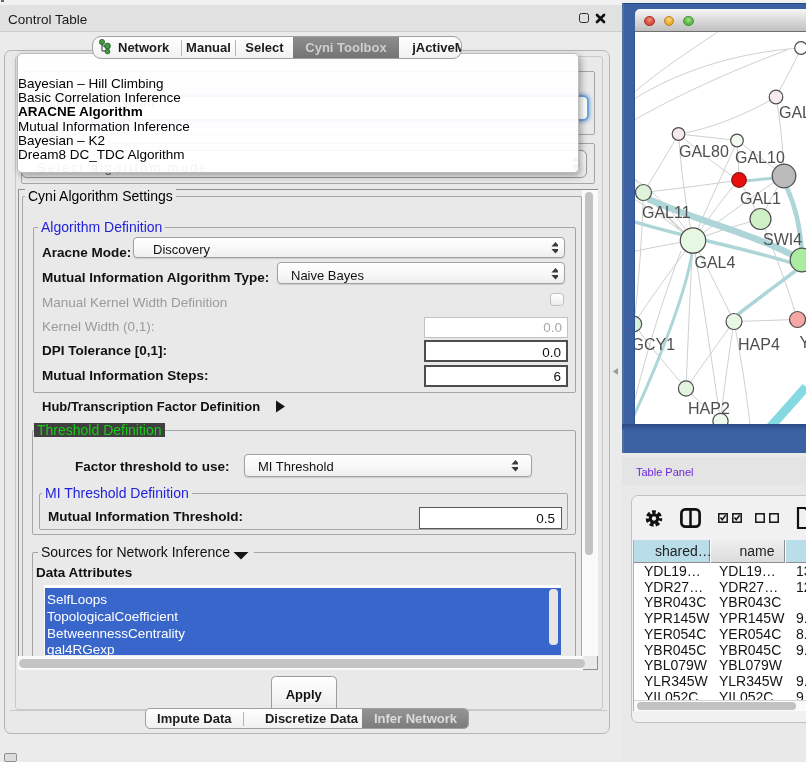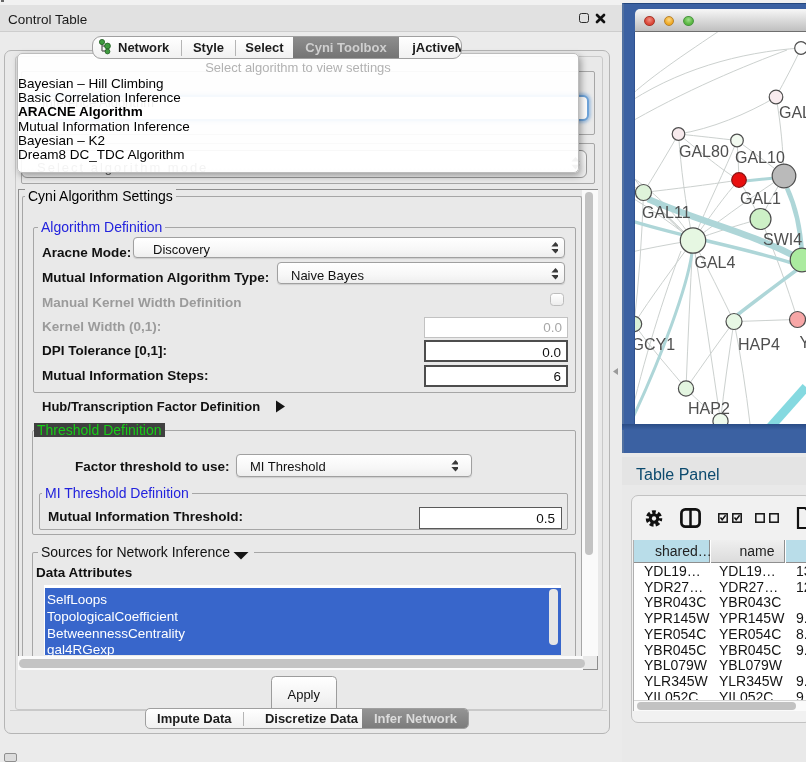--- a/index.html
+++ b/index.html
@@ -1,20 +1,20 @@
 <!DOCTYPE html>
 <html><head>
 <meta charset="utf-8">
 <style>
 *{margin:0;padding:0;box-sizing:border-box}
 body{font-family:"Liberation Sans",sans-serif;background:#ededed}
 #page{position:relative;width:806px;height:762px;overflow:hidden;background:#ebebeb;font-family:"Liberation Sans",sans-serif}
 .abs{position:absolute}
 .lbl{position:absolute;font-size:13.5px;font-weight:bold;color:#111;white-space:nowrap}
-.glbl{position:absolute;font-size:13.5px;font-weight:bold;color:#9b9b9b;white-space:nowrap}
+.glbl{position:absolute;font-size:13.5px;font-weight:normal;color:#9b9b9b;white-space:nowrap}
 .gt{position:absolute;font-size:14px;white-space:nowrap;background:#ebebeb;padding:0 3px;line-height:14px}
 .grp{position:absolute;border:1px solid #a6a6a6;border-radius:2px}
 .combo{position:absolute;background:linear-gradient(#ffffff,#f7f7f7 60%,#eeeeee);border:1px solid #a0a0a0;border-radius:4px;box-shadow:0 1px 1px rgba(0,0,0,0.12)}
 .combo .ct{position:absolute;left:11px;top:4.5px;font-size:13px;color:#111}
 .field{position:absolute;background:#fff;font-size:13.5px;text-align:right;color:#111}
 .spin{position:absolute;width:7px;height:12px}
 .seg{position:absolute;top:0;height:100%;display:flex;align-items:center;justify-content:center;font-size:13px;font-weight:bold;color:#1c1c1c}
 </style>
 </head>
 <body>
@@ -78,21 +78,21 @@
 <div class="field" style="left:424px;top:364.5px;width:144px;height:22px;border:2px solid #4d4d4d;padding:2.5px 5px 0 0">6</div>
 
 <div class="lbl" style="left:42px;top:399px;font-size:13px">Hub/Transcription Factor Definition</div>
 <svg class="abs" style="left:275px;top:400px" width="11" height="13">
       <path d="M1 0.5 L10 6.5 L1 12.5 Z" fill="#151515"></path>
     </svg>
 
 <div class="grp" style="left:32px;top:430px;width:544px;height:105px"></div>
 <div class="gt" style="left:34px;top:423px;color:#17cd17;background:#404040">Threshold Definition</div>
 <div class="lbl" style="left:75px;top:459px">Factor threshold to use:</div>
-<div class="combo" style="left:236px;top:453.5px;width:236px;height:23px">
+<div class="combo" style="left:244px;top:453.5px;width:288px;height:23px">
       <span class="ct" style="left:13px;top:4px">MI Threshold</span>
   <svg class="spin" style="right:13px;top:5px" width="9" height="12">
         <path d="M4.5 0 L8.6 4.4 L0.4 4.4 Z" fill="#3a3a3a"></path>
         <path d="M4.5 11.5 L0.4 7.1 L8.6 7.1 Z" fill="#3a3a3a"></path>
       </svg>
 </div>
 <div class="grp" style="left:38.5px;top:493px;width:529.5px;height:37px"></div>
 <div class="gt" style="left:42px;top:486px;color:#2222dd;background:#e9e9e9">MI Threshold Definition</div>
 <div class="lbl" style="left:48px;top:509px">Mutual Information Threshold:</div>
 <div class="field" style="left:419px;top:507px;width:143px;height:22px;border:1.5px solid #5a5a5a;padding:3px 6px 0 0">0.5</div>
@@ -107,53 +107,52 @@
 <div class="abs" style="left:45px;top:587.5px;width:516px;height:67.5px;background:#3866cb"></div>
 <div class="abs" style="left:47px;top:592px;width:300px;font-size:13.5px;color:#fff;line-height:16.8px;white-space:nowrap">SelfLoops<br>TopologicalCoefficient<br>BetweennessCentrality<br>gal4RGexp</div>
 <div class="abs" style="left:549px;top:589px;width:8.5px;height:56px;background:#e6e6e6;border-radius:4px"></div>
 
 <div class="abs" style="left:581.5px;top:190px;width:16px;height:466px;background:#fafafa"></div>
 <div class="abs" style="left:585px;top:192px;width:8px;height:363px;background:#c3c3c3;border-radius:4px"></div>
 
 <div class="abs" style="left:18px;top:656px;width:565px;height:13.5px;background:#fafafa"></div>
 <div class="abs" style="left:19px;top:658.5px;width:566px;height:9px;background:#c4c4c4;border-radius:4.5px"></div>
 
-<div class="abs" style="left:270.5px;top:676px;width:66.5px;height:37px;background:linear-gradient(#ffffff,#f4f4f4 55%,#e9e9e9);border:1px solid #9c9c9c;border-radius:4.5px;display:flex;align-items:center;justify-content:center;font-size:13px;font-weight:normal;color:#111">Apply</div>
+<div class="abs" style="left:270.5px;top:676px;width:66.5px;height:37px;background:linear-gradient(#ffffff,#f4f4f4 55%,#e9e9e9);border:1px solid #9c9c9c;border-radius:4.5px;display:flex;align-items:center;justify-content:center;font-size:13px;font-weight:bold;color:#111">Apply</div>
 
 <div class="abs" style="left:10px;top:710px;width:597px;height:1px;background:#c9c9c9"></div>
 <div class="abs" style="left:145px;top:708px;width:323.5px;height:20.5px;background:linear-gradient(#ffffff,#f0f0f0);border:1px solid #9f9f9f;border-radius:5px;overflow:hidden">
   <div class="seg" style="left:0;width:96.5px">Impute Data</div>
   <div class="abs" style="left:96.5px;top:3px;width:1px;height:14px;background:#b5b5b5"></div>
   <div class="seg" style="left:97px;width:137px">Discretize Data</div>
   <div class="seg" style="left:215.5px;width:108px;background:linear-gradient(#949494,#7c7c7c);color:#dcdcdc;border-radius:0 4px 4px 0">Infer Network</div>
 </div>
 
 <div class="abs" style="left:4px;top:753px;width:13px;height:9px;border:1.5px solid #8f8f8f;border-radius:2px;background:#dcdcdc"></div>
 
 <div class="abs" style="left:92px;top:36px;width:370px;height:23px;background:linear-gradient(#ffffff,#f1f1f1);border:1px solid #a0a0a0;border-radius:9px;overflow:hidden;z-index:6">
   <div class="seg" style="left:25px;width:88px;justify-content:flex-start">Network</div>
   <div class="abs" style="left:88px;top:3px;width:1px;height:16px;background:#b5b5b5"></div>
-  <div class="seg" style="left:89px;width:53px">Style</div>
+  <div class="seg" style="left:89px;width:53px">Manual</div>
   <div class="abs" style="left:142px;top:3px;width:1px;height:16px;background:#b5b5b5"></div>
   <div class="seg" style="left:143px;width:57px">Select</div>
   <div class="seg" style="left:200px;width:106px;background:linear-gradient(#8d8d8d,#747474);color:#cfcfcf">Cyni Toolbox</div>
   <div class="seg" style="left:306px;width:131px">jActiveMNodules</div>
 </div>
 <svg class="abs" style="left:98px;top:38px;z-index:7" width="14" height="17">
   <path d="M4 5 L4 13 M4 8 L8 8 M4 13 L8 13" stroke="#707070" stroke-width="1.4" fill="none"></path>
   <circle cx="4" cy="4" r="2.6" fill="#3f9b3f" stroke="#1e5c1e" stroke-width="0.8"></circle>
   <circle cx="9.5" cy="8" r="2.9" fill="#3f9b3f" stroke="#1e5c1e" stroke-width="0.8"></circle>
   <circle cx="9.5" cy="13.5" r="2.4" fill="#3f9b3f" stroke="#1e5c1e" stroke-width="0.8"></circle>
 </svg>
 
 <div class="abs" style="left:42px;top:95px;font-size:13px;color:#333">Inference Algorithm</div>
 <div class="abs" style="left:37px;top:160px;font-size:13px;color:#555;letter-spacing:2px">Select algorithm mode</div>
 
 <div class="abs" style="left:17px;top:53px;width:562px;height:120px;background:rgba(255,255,255,0.93);border:1px solid #bcbcbc;border-radius:5px;box-shadow:2px 3px 7px rgba(0,0,0,0.35)"></div>
-<div class="abs" style="left:17px;top:60px;width:562px;text-align:center;font-size:13px;color:#b2b2b2">Select algorithm to view settings</div>
 <div class="abs" style="left:18px;top:76.5px;font-size:13.5px;color:#000;line-height:14.35px;white-space:nowrap">Bayesian – Hill Climbing<br>Basic Correlation Inference<br><b>ARACNE Algorithm</b><br>Mutual Information Inference<br>Bayesian – K2<br>Dream8 DC_TDC Algorithm</div>
 
 <div class="abs" style="left:622px;top:0;width:184px;height:3px;background:#f1f1f1"></div>
 <div class="abs" style="left:622px;top:3px;width:184px;height:450px;background:#3b61a2;border-top:1px solid #24477e;border-left:2px solid #51709f"></div>
 <div class="abs" style="left:622px;top:424px;width:184px;height:6px;background:linear-gradient(#2a4c85,#3b61a2)"></div>
 
 <div class="abs" style="left:635px;top:9px;width:171px;height:23px;background:linear-gradient(#f7f7f7,#bfbfbf);border-bottom:1px solid #6f6f6f;border-radius:5px 0 0 0"></div>
 <div class="abs" style="left:644.3px;top:15.8px;width:10.4px;height:10.4px;border-radius:50%;background:radial-gradient(circle at 50% 35%,#f09084,#da4536 65%);border:1px solid #a83528"></div>
 <div class="abs" style="left:663.8px;top:15.8px;width:10.4px;height:10.4px;border-radius:50%;background:radial-gradient(circle at 50% 35%,#fbd88a,#efa922 65%);border:1px solid #b8822a"></div>
 <div class="abs" style="left:683.3px;top:15.8px;width:10.4px;height:10.4px;border-radius:50%;background:radial-gradient(circle at 50% 35%,#9fe08b,#57b53f 65%);border:1px solid #499541"></div>
@@ -239,21 +238,21 @@
 <text x="-3.5" y="318">GCY1</text>
 <text x="164.5" y="316">YE</text>
 <text x="103" y="318">HAP4</text>
 <text x="53" y="381.5">HAP2</text>
 </g>
 </svg>
 </div>
 
 <div class="abs" style="left:622px;top:453px;width:184px;height:309px;background:#e9e9e9"></div>
 <div class="abs" style="left:622px;top:457px;width:184px;height:28px;background:#e4e4e4"></div>
-<div class="abs" style="left:636px;top:466px;font-size:16px;color:#0c4a6e">Table Panel</div>
+<div class="abs" style="left:636px;top:466px;font-size:11px;color:#6d28d9">Table Panel</div>
 
 <div class="abs" style="left:631px;top:494.5px;width:181px;height:228.5px;background:#f1f1f1;border:1px solid #c2c2c2;border-radius:7px"></div>
 
 <svg class="abs" style="left:644px;top:508px" width="20" height="21">
 <circle cx="10" cy="10.5" r="5.2" fill="#111"></circle>
 <circle cx="10" cy="10.5" r="6.3" fill="none" stroke="#111" stroke-width="3.9" stroke-dasharray="3.6 2.05" stroke-dashoffset="1.2"></circle>
 <circle cx="10" cy="10.5" r="2.15" fill="#f1f1f1"></circle>
 </svg>
 <svg class="abs" style="left:680px;top:508px" width="21" height="20">
 <rect x="1.4" y="1.4" width="18.2" height="17.2" rx="4" fill="none" stroke="#111" stroke-width="2.7"></rect>

